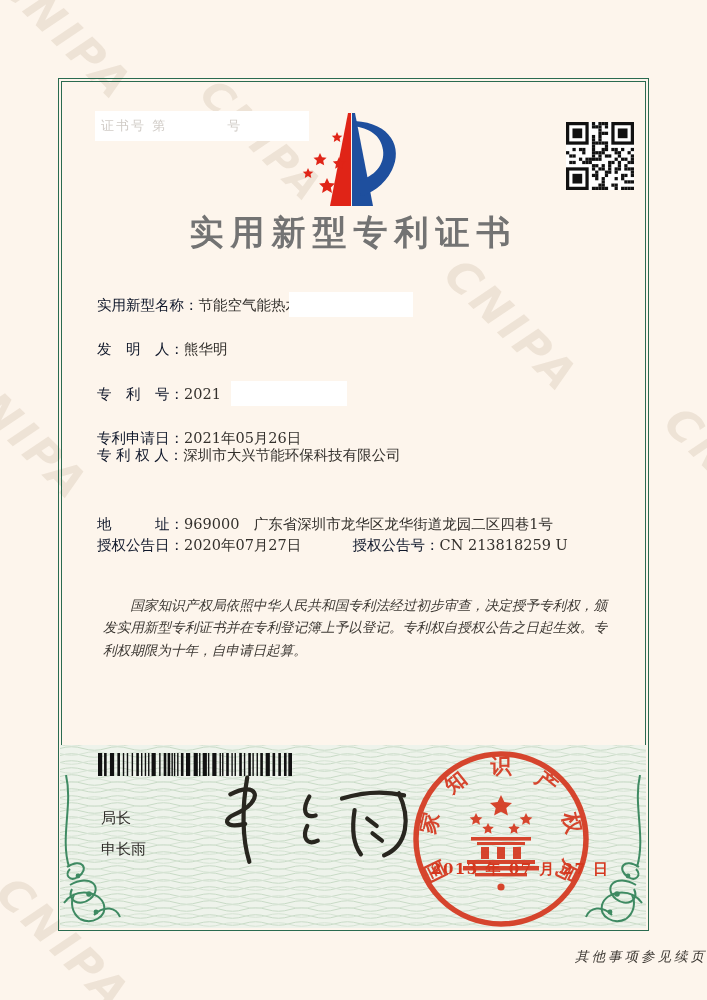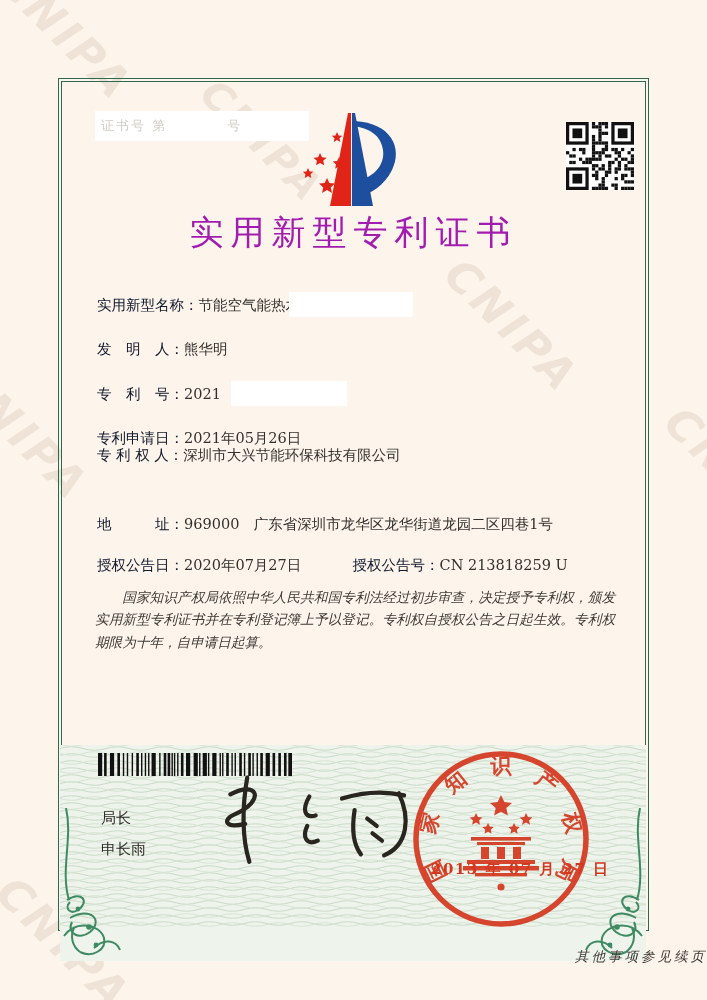--- a/index.html
+++ b/index.html
@@ -13,33 +13,33 @@
   
   .frame{position:absolute;left:58px;top:78px;width:589px;height:851px;
          border:1.5px solid #2a6b50;z-index:2;}
   .frame-inner{position:absolute;left:2px;top:2px;right:2px;bottom:2px;border:1px solid #2a6b50;}
   
   .certno{position:absolute;left:95px;top:111px;width:214px;height:30px;background:#ffffff;
           z-index:4;display:flex;align-items:center;padding-left:6px;box-sizing:border-box;}
   .certno span{font-size:13px;color:rgba(150,140,128,0.45);filter:blur(.6px);letter-spacing:2px;}
   
   .title{position:absolute;left:0;top:210px;width:707px;text-align:center;z-index:4;
-         font-size:34px;font-weight:400;letter-spacing:7px;color:#a21caf;}
+         font-size:34px;font-weight:700;letter-spacing:7px;color:#737373;}
   
   .row{position:absolute;left:97px;z-index:4;font-size:14.5px;color:#3a3733;white-space:nowrap;}
   .row .lab{color:#0f172a;}
   .row .val{color:#33302c;}
   .redact{position:absolute;background:#ffffff;z-index:5;}
   .redact .ghost{font-size:12px;color:rgba(150,140,128,0.4);filter:blur(.7px);padding-left:8px;line-height:24px;}
   
   .paras{position:absolute;left:95px;top:586px;width:520px;z-index:4;
          font-size:13.6px;line-height:22.4px;color:#3c3833;font-style:italic;text-align:justify;}
-  .paras p{margin:0;text-indent:2em;}
-  
-  .band{position:absolute;left:60px;top:745px;width:586px;height:216px;z-index:3;background:#eef3eb;}
+  .paras p{margin:8px;text-indent:2em;}
+  
+  .band{position:absolute;left:60px;top:745px;width:586px;height:183px;z-index:3;background:#eef3eb;}
   .band svg.bg{position:absolute;left:0;top:0;}
   .barcode{position:absolute;left:38px;top:8px;z-index:4;}
   .signer{position:absolute;left:41px;top:58px;z-index:4;font-size:15px;color:#2e2b28;
           font-family:"DejaVu Sans","Liberation Sans",sans-serif;line-height:31px;}
   .sig{position:absolute;left:145px;top:22px;z-index:4;}
   .flourish{position:absolute;bottom:1px;z-index:4;}
   .pagenum{position:absolute;left:0;bottom:5px;width:100%;text-align:center;z-index:4;
            font-size:12.5px;color:#34312d;letter-spacing:1px;}
   
   .seal{position:absolute;left:409px;top:747px;z-index:6;}
@@ -236,21 +236,21 @@
 </div>
 
 <div class="row" style="top:446px;">
   <span class="lab">专 利 权 人：</span><span class="val">深圳市大兴节能环保科技有限公司</span>
 </div>
 
 <div class="row" style="top:515px;">
   <span class="lab">地　　　址：</span><span class="val">969000　广东省深圳市龙华区龙华街道龙园二区四巷1号</span>
 </div>
 
-<div class="row" style="top:556px;">
+<div class="row" style="top:536px;">
   <span class="lab">授权公告日：</span><span class="val">2020年07月27日</span>
   <span style="display:inline-block;width:42px;"></span>
   <span class="lab">授权公告号：</span><span class="val">CN 213818259 U</span>
 </div>
 
 <div class="paras">
   <p>国家知识产权局依照中华人民共和国专利法经过初步审查，决定授予专利权，颁发实用新型专利证书并在专利登记簿上予以登记。专利权自授权公告之日起生效。专利权期限为十年，自申请日起算。</p>
 </div>
 
 <div class="band">

